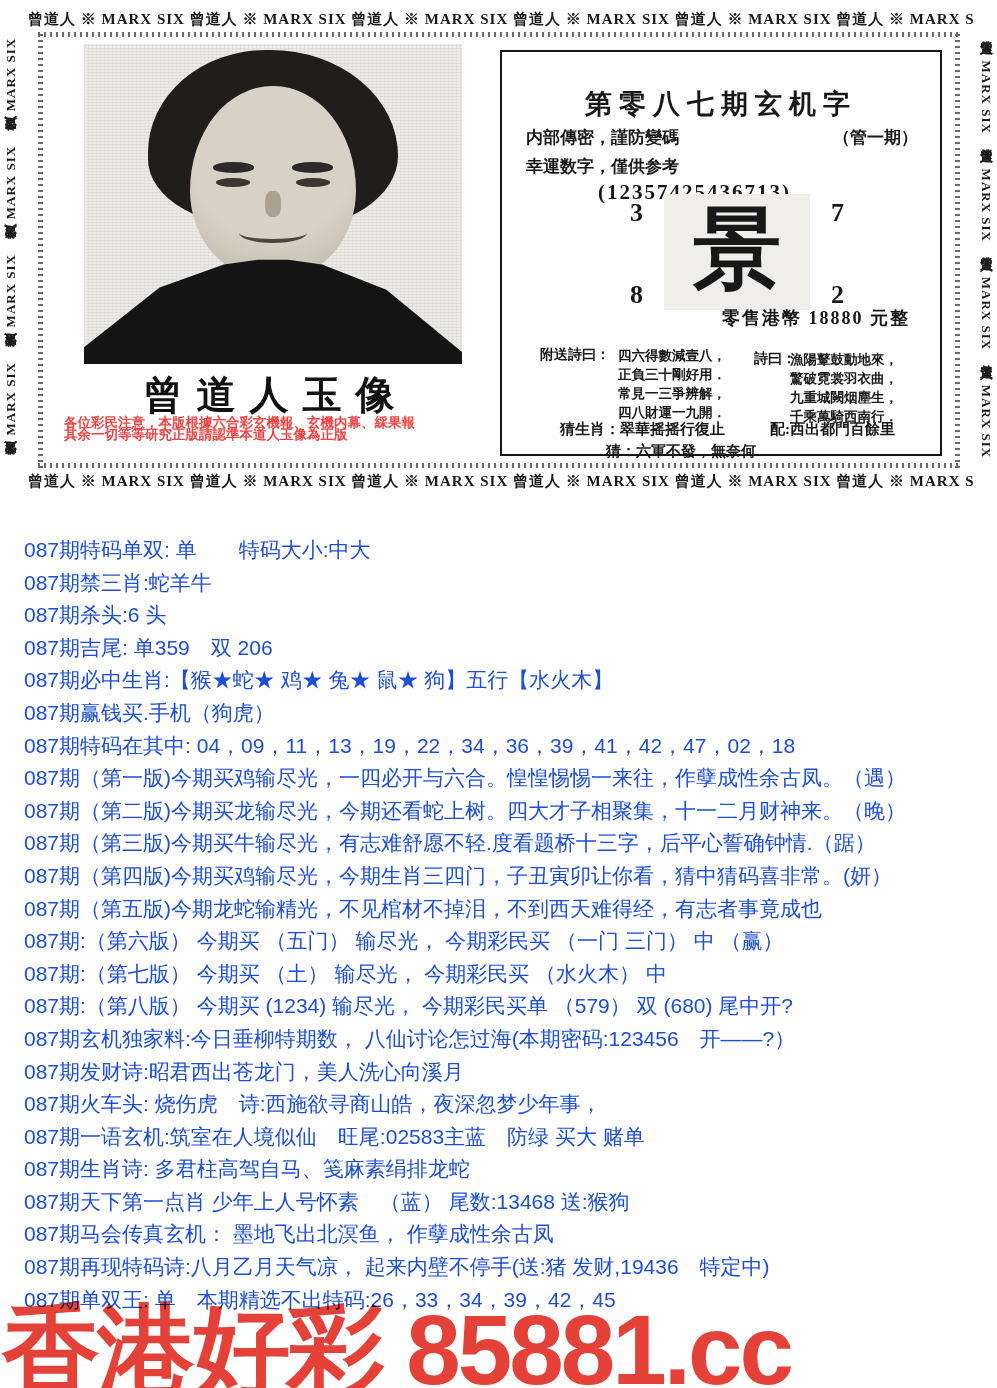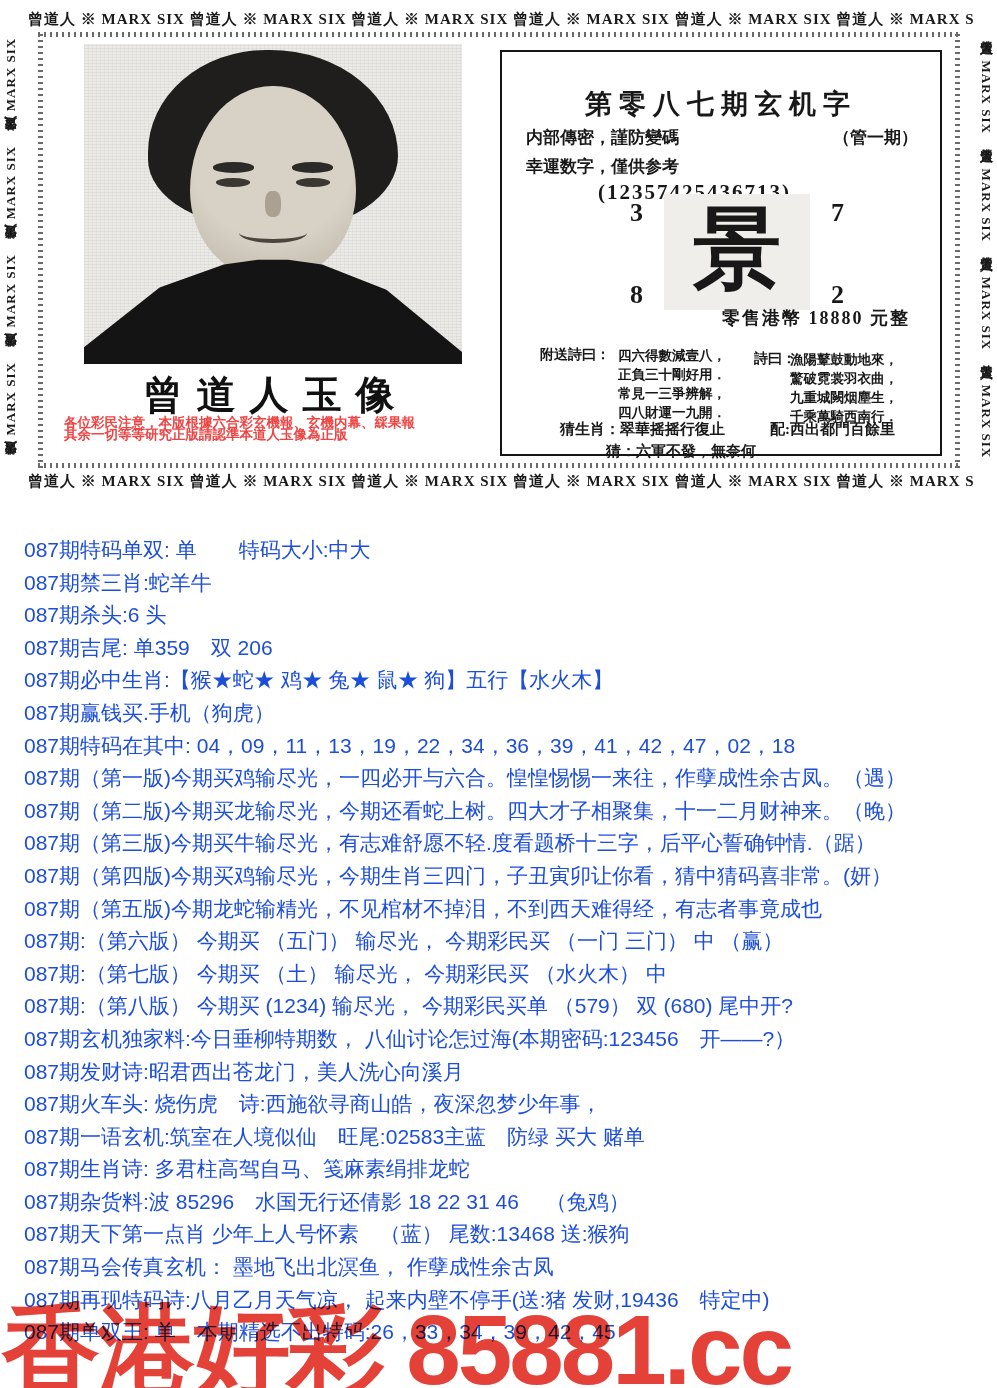--- a/index.html
+++ b/index.html
@@ -170,20 +170,19 @@
     <div class="bline">087期（第四版)今期买鸡输尽光，今期生肖三四门，子丑寅卯让你看，猜中猜码喜非常。(妍）</div>
     <div class="bline">087期（第五版)今期龙蛇输精光，不见棺材不掉泪，不到西天难得经，有志者事竟成也</div>
     <div class="bline">087期:（第六版） 今期买 （五门） 输尽光， 今期彩民买 （一门 三门） 中 （赢）</div>
     <div class="bline">087期:（第七版） 今期买 （土） 输尽光， 今期彩民买 （水火木） 中</div>
     <div class="bline">087期:（第八版） 今期买 (1234) 输尽光， 今期彩民买单 （579） 双 (680) 尾中开?</div>
     <div class="bline">087期玄机独家料:今日垂柳特期数， 八仙讨论怎过海(本期密码:123456　开——?）</div>
     <div class="bline">087期发财诗:昭君西出苍龙门，美人洗心向溪月</div>
     <div class="bline">087期火车头: 烧伤虎　诗:西施欲寻商山皓，夜深忽梦少年事，</div>
     <div class="bline">087期一语玄机:筑室在人境似仙　旺尾:02583主蓝　防绿 买大 赌单</div>
     <div class="bline">087期生肖诗: 多君柱高驾自马、笺麻素绢排龙蛇</div>
-    <div class="bline">087期杂货料:波 85296　水国无行还倩影 18 22 31 46 　（兔鸡）</div>
     <div class="bline">087期天下第一点肖 少年上人号怀素　（蓝） 尾数:13468 送:猴狗</div>
     <div class="bline">087期马会传真玄机： 墨地飞出北溟鱼， 作孽成性余古凤</div>
     <div class="bline">087期再现特码诗:八月乙月天气凉， 起来内壁不停手(送:猪 发财,19436　特定中)</div>
     <div class="bline">087期单双王: 单　本期精选不出特码:26，33，34，39，42，45</div>
   </div>
 
 <div class="watermark" style="color: rgb(226, 50, 39);">香港好彩 85881.cc</div>
 
 </body></html>

